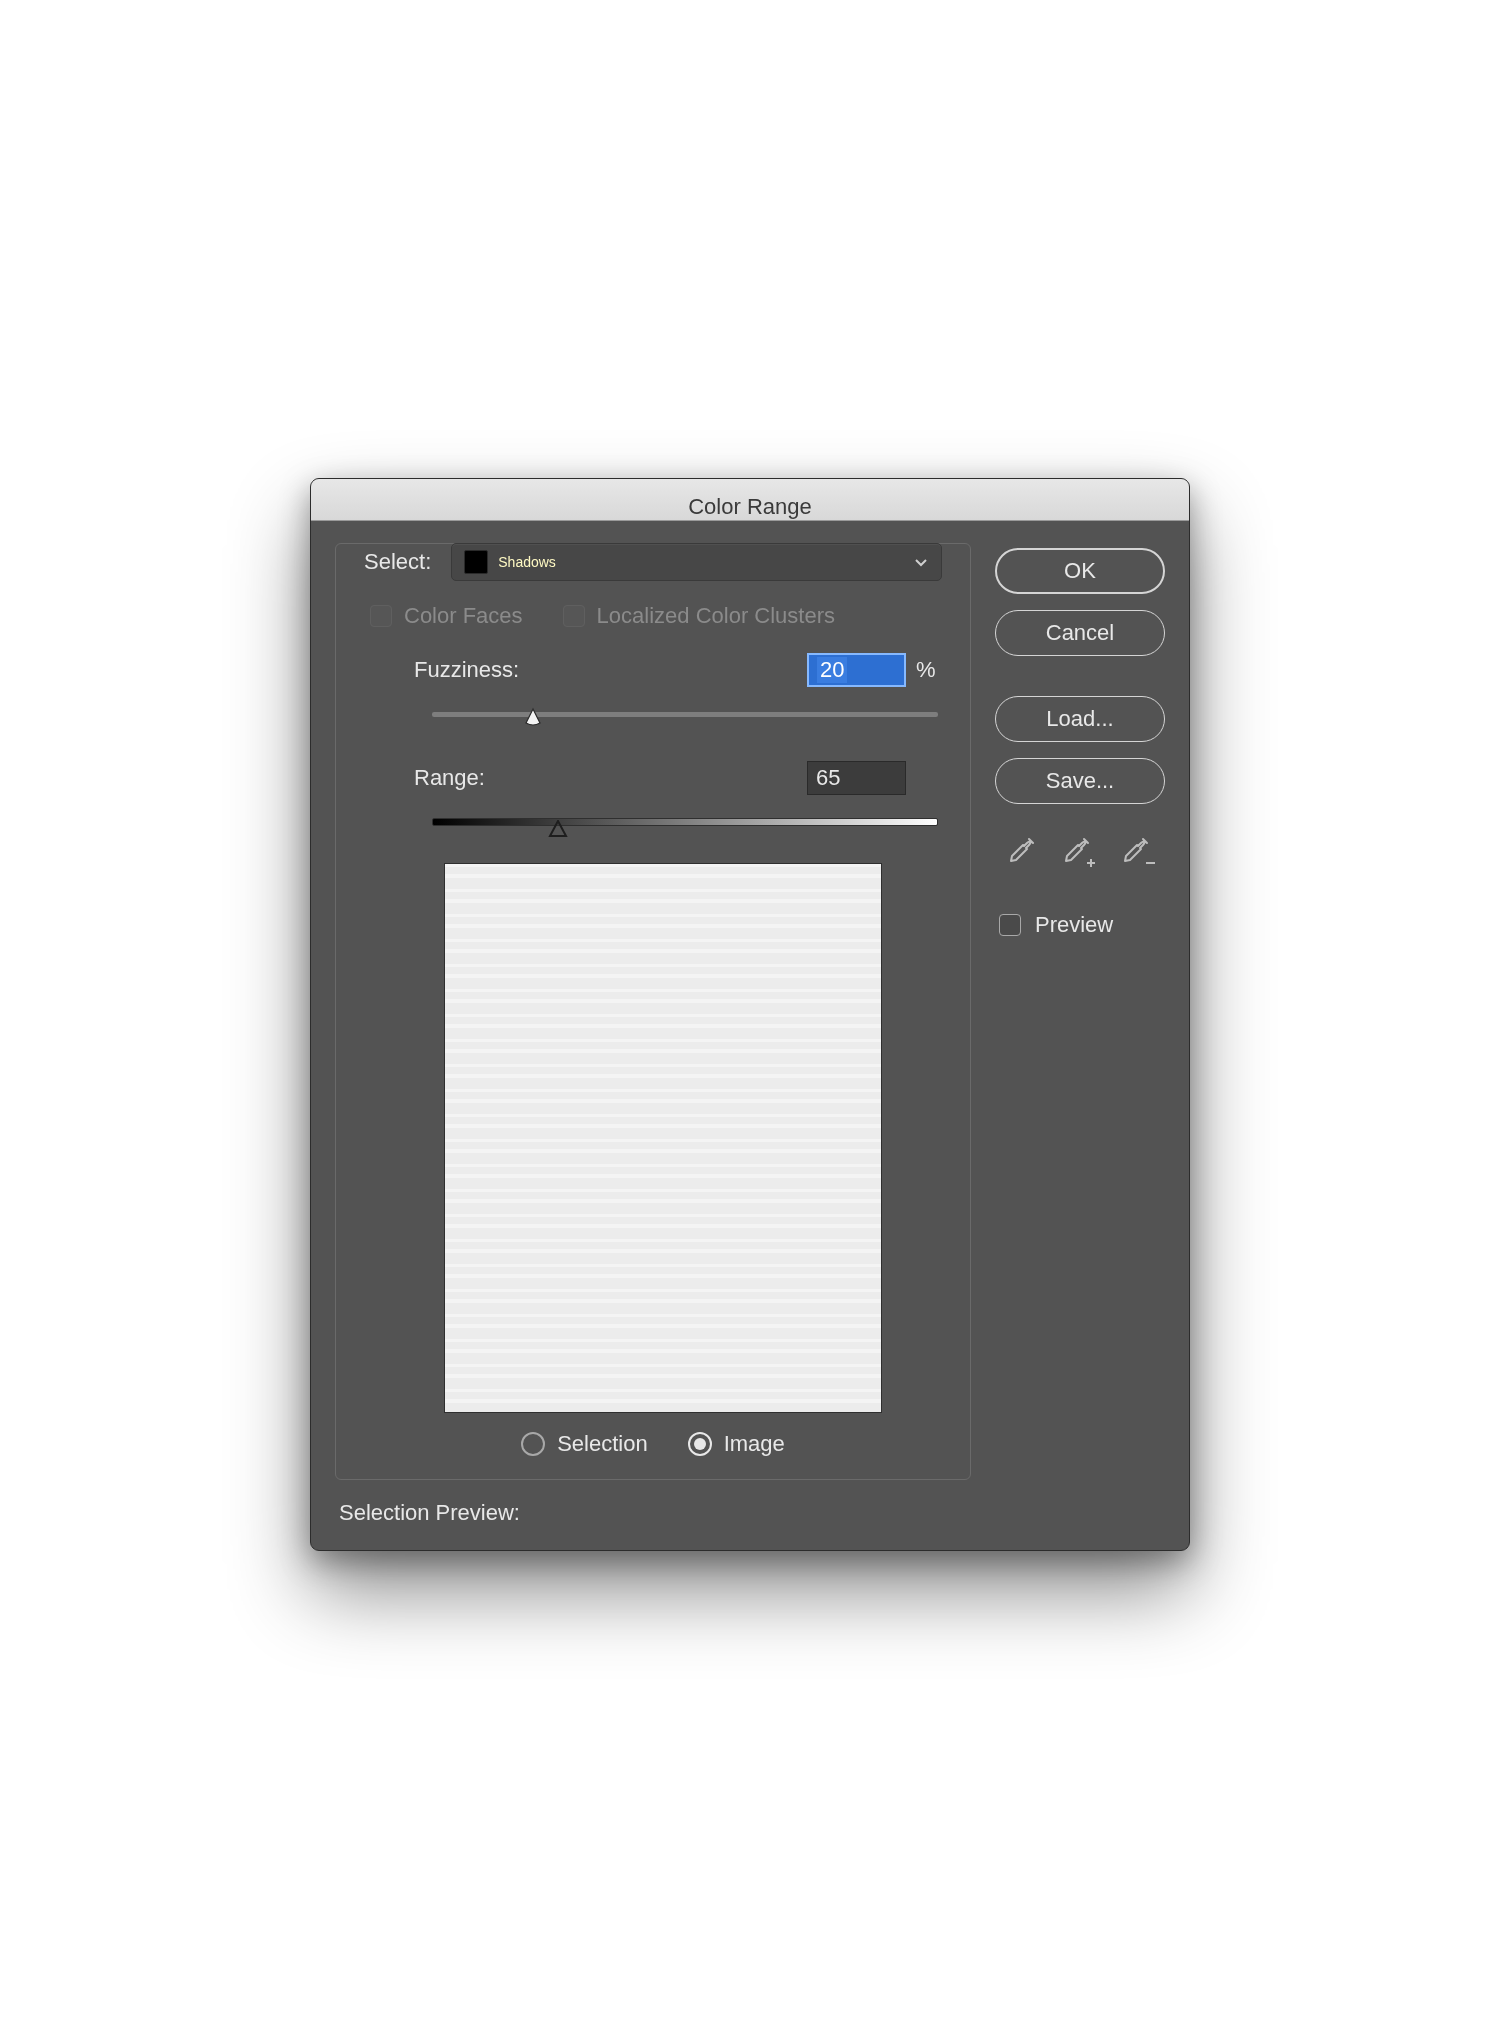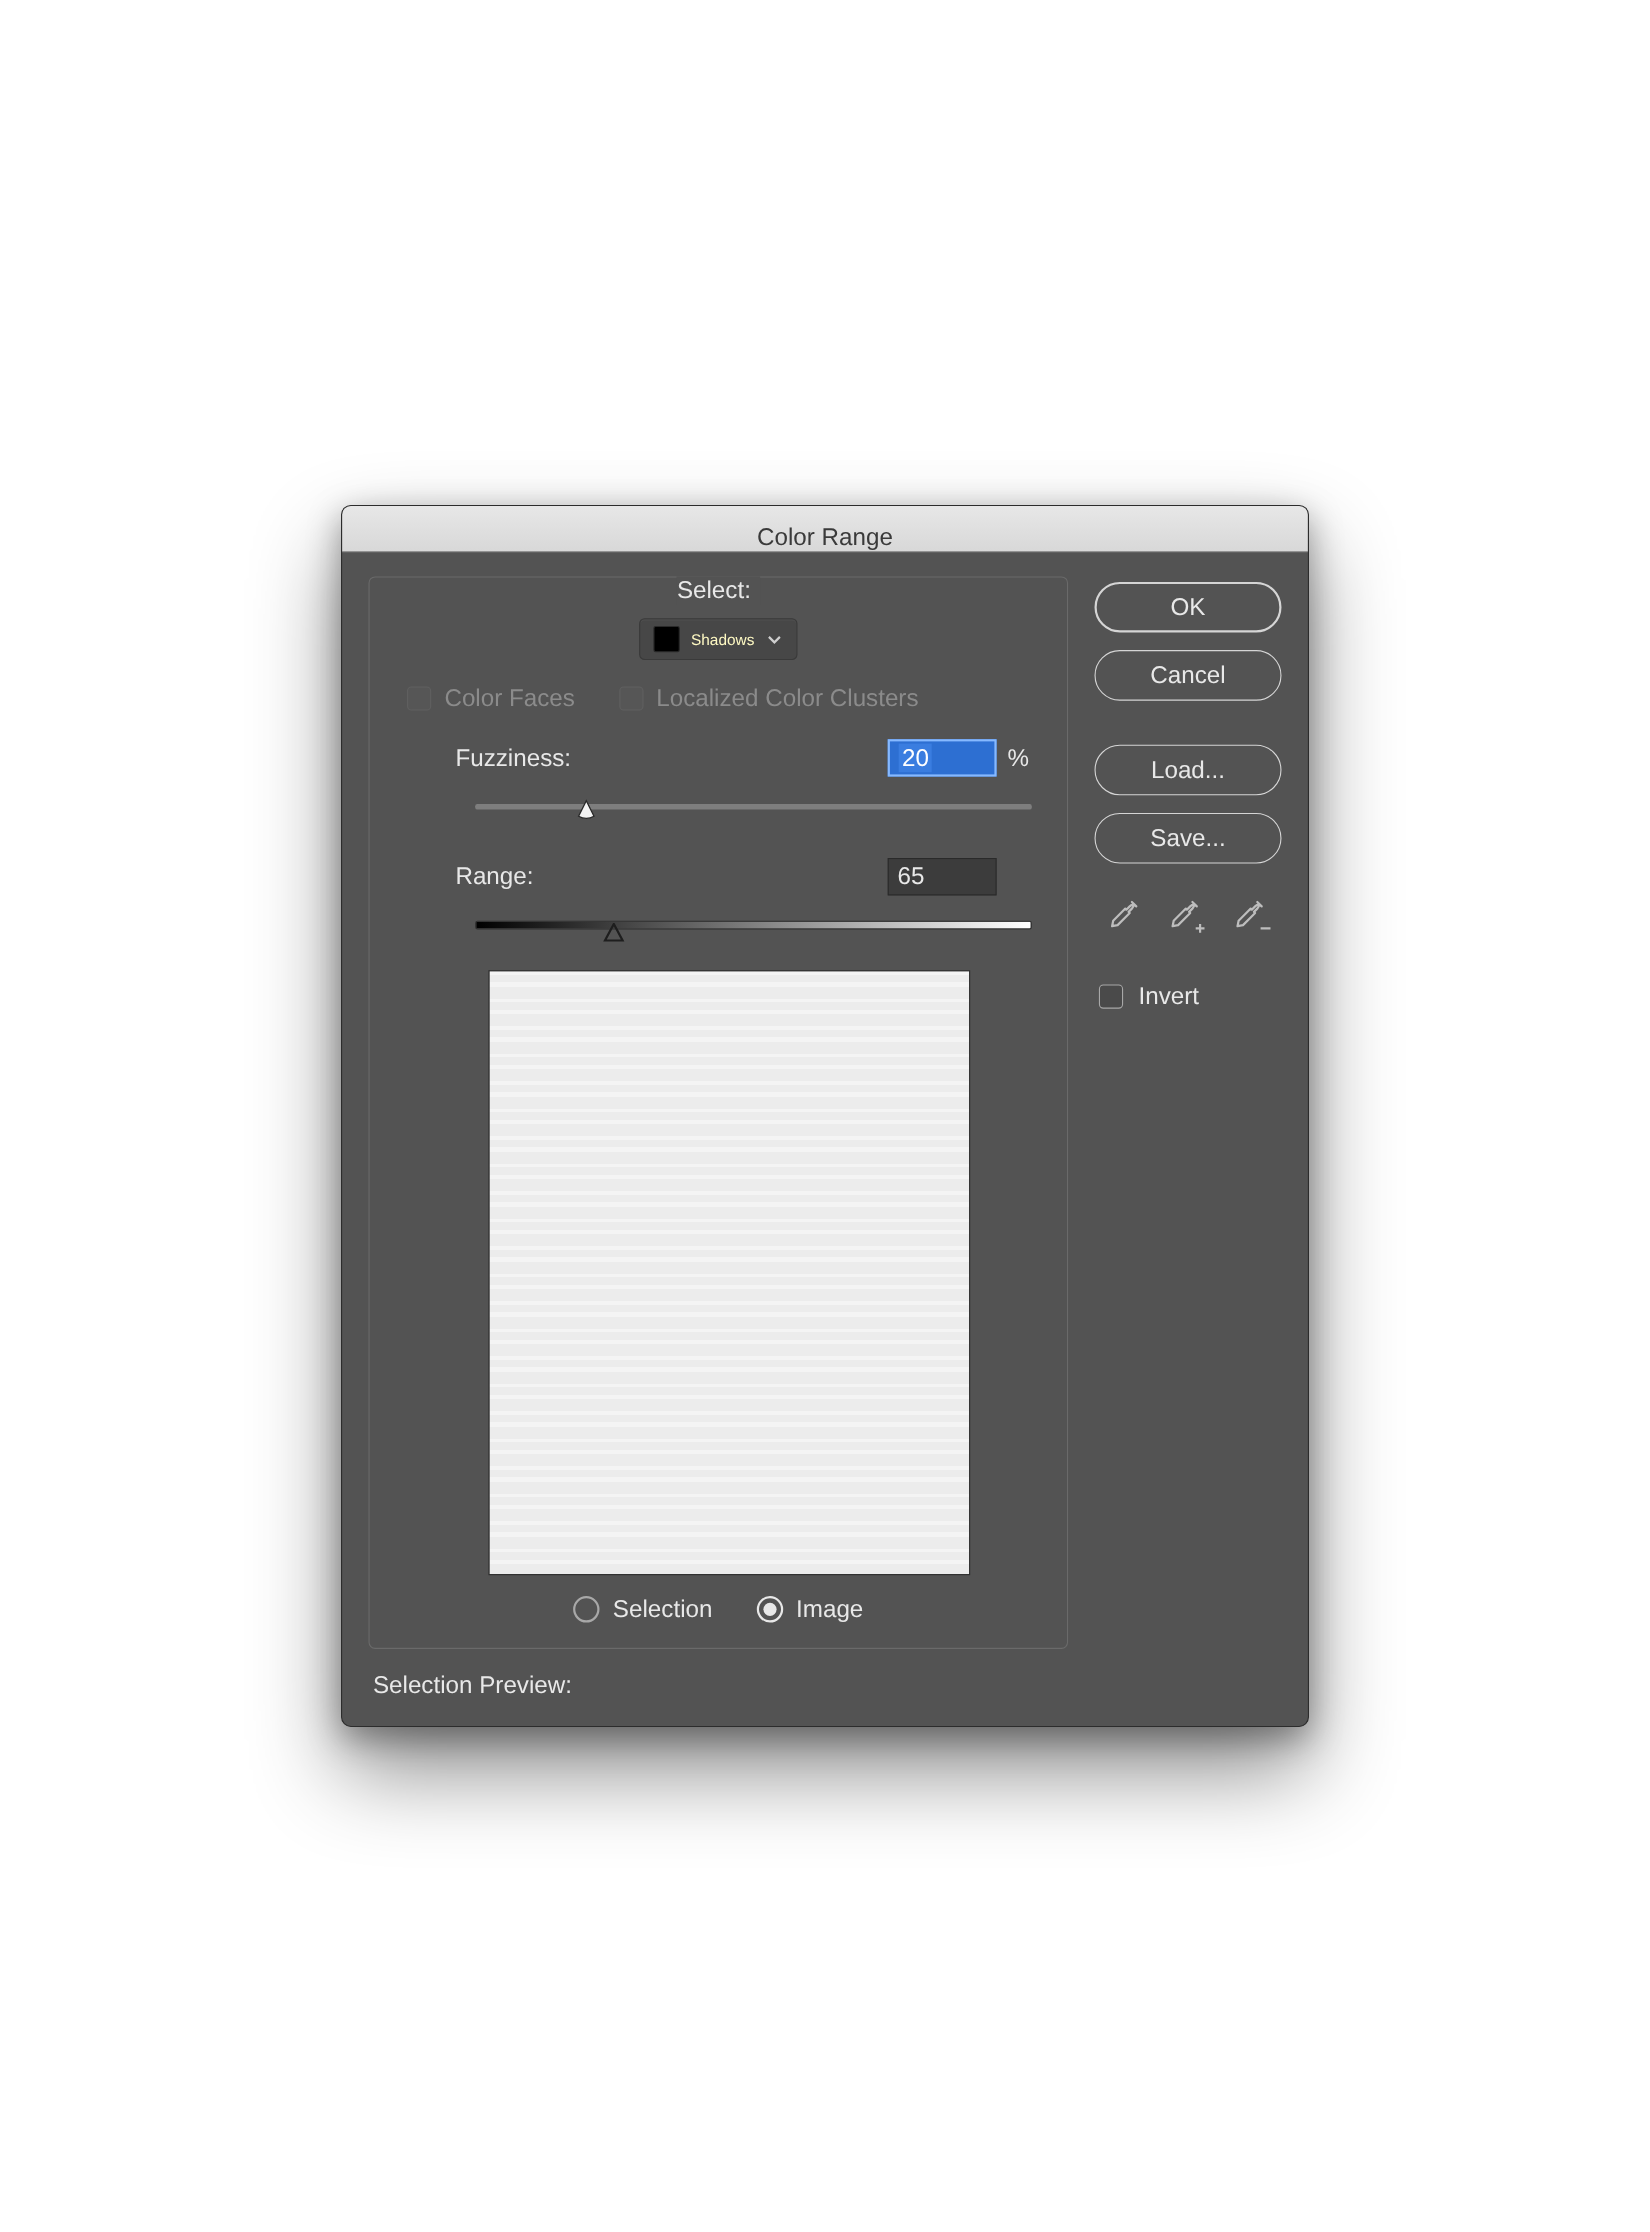--- a/index.html
+++ b/index.html
@@ -6,21 +6,21 @@
   body { width:1500px; height:2029px; background:#fff; }
   .stage { width:1500px; height:2029px; display:flex; align-items:center; justify-content:center; }
   .dialog { width:880px; background:#535353; border-radius:9px; box-shadow:0 40px 80px rgba(0,0,0,.45),0 10px 30px rgba(0,0,0,.35); overflow:hidden; border:1px solid #2c2c2c; }
   .titlebar { height:42px; display:flex; align-items:flex-end; justify-content:center; background:linear-gradient(#e7e7e7,#d8d8d8); border-bottom:1px solid #9a9a9a; }
   .titlebar span { font-size:22px; color:#3a3a3a; font-weight:500; }
   .body { padding:22px 24px 24px 24px; display:flex; gap:24px; }
   .left { flex:1; }
   .right { width:170px; display:flex; flex-direction:column; align-items:stretch; gap:16px; padding-top:5px; }
 
   .group { border:1px solid #6a6a6a; border-radius:6px; padding:0 28px 22px 28px; position:relative; }
-  .group-top-row { display:flex; align-items:center; gap:12px; margin-top:-1px;flex-direction:column; }
+  .group-top-row { display:flex; align-items:center; gap:12px; margin-top:-1px; }
   .notch { background:#535353; padding:0 8px 0 0; }
   .label { font-size:22px; color:#e8e8e8; }
   .label.dim { color:#8b8b8b; }
   .select { flex:1; position:relative; }
   .select-box { background:#474747; border:1px solid #3a3a3a; border-radius:5px; height:38px; display:flex; align-items:center; padding:0 12px; gap:10px; cursor:default; box-shadow:inset 0 1px 0 rgba(255,255,255,.05); }
   .select-box .swatch { width:24px; height:24px; background:#000; border-radius:2px; border:1px solid #2a2a2a; }
   .select-box .text { font-size:14px; color:#fef9c3; flex:1; }
   .chev { width:16px; height:16px; }
 
   .row-checks { display:flex; gap:40px; margin-top:22px; align-items:center; padding-left:6px; }
@@ -197,19 +197,19 @@
         <div class="ed">
           <svg width="40" height="34" viewBox="0 0 40 34">
             <path d="M24 4c2 2 2 4 0 6l-3 3 1 1-2 2-9 9-5 1 1-5 9-9 2-2 1 1 3-3c2-2 4-2 6 0z" fill="none" stroke="#bdbdbd" stroke-width="2" stroke-linejoin="round"></path>
             <path d="M27 28h9" stroke="#bdbdbd" stroke-width="2"></path>
           </svg>
         </div>
       </div>
 
       <div class="invert-row">
         <span class="chkbox live"></span>
-        <span class="label">Invert</span>
+        <span class="label">Preview</span>
       </div>
     </div>
   </div>
 
 </div>
 </div>
 
 </body></html>

